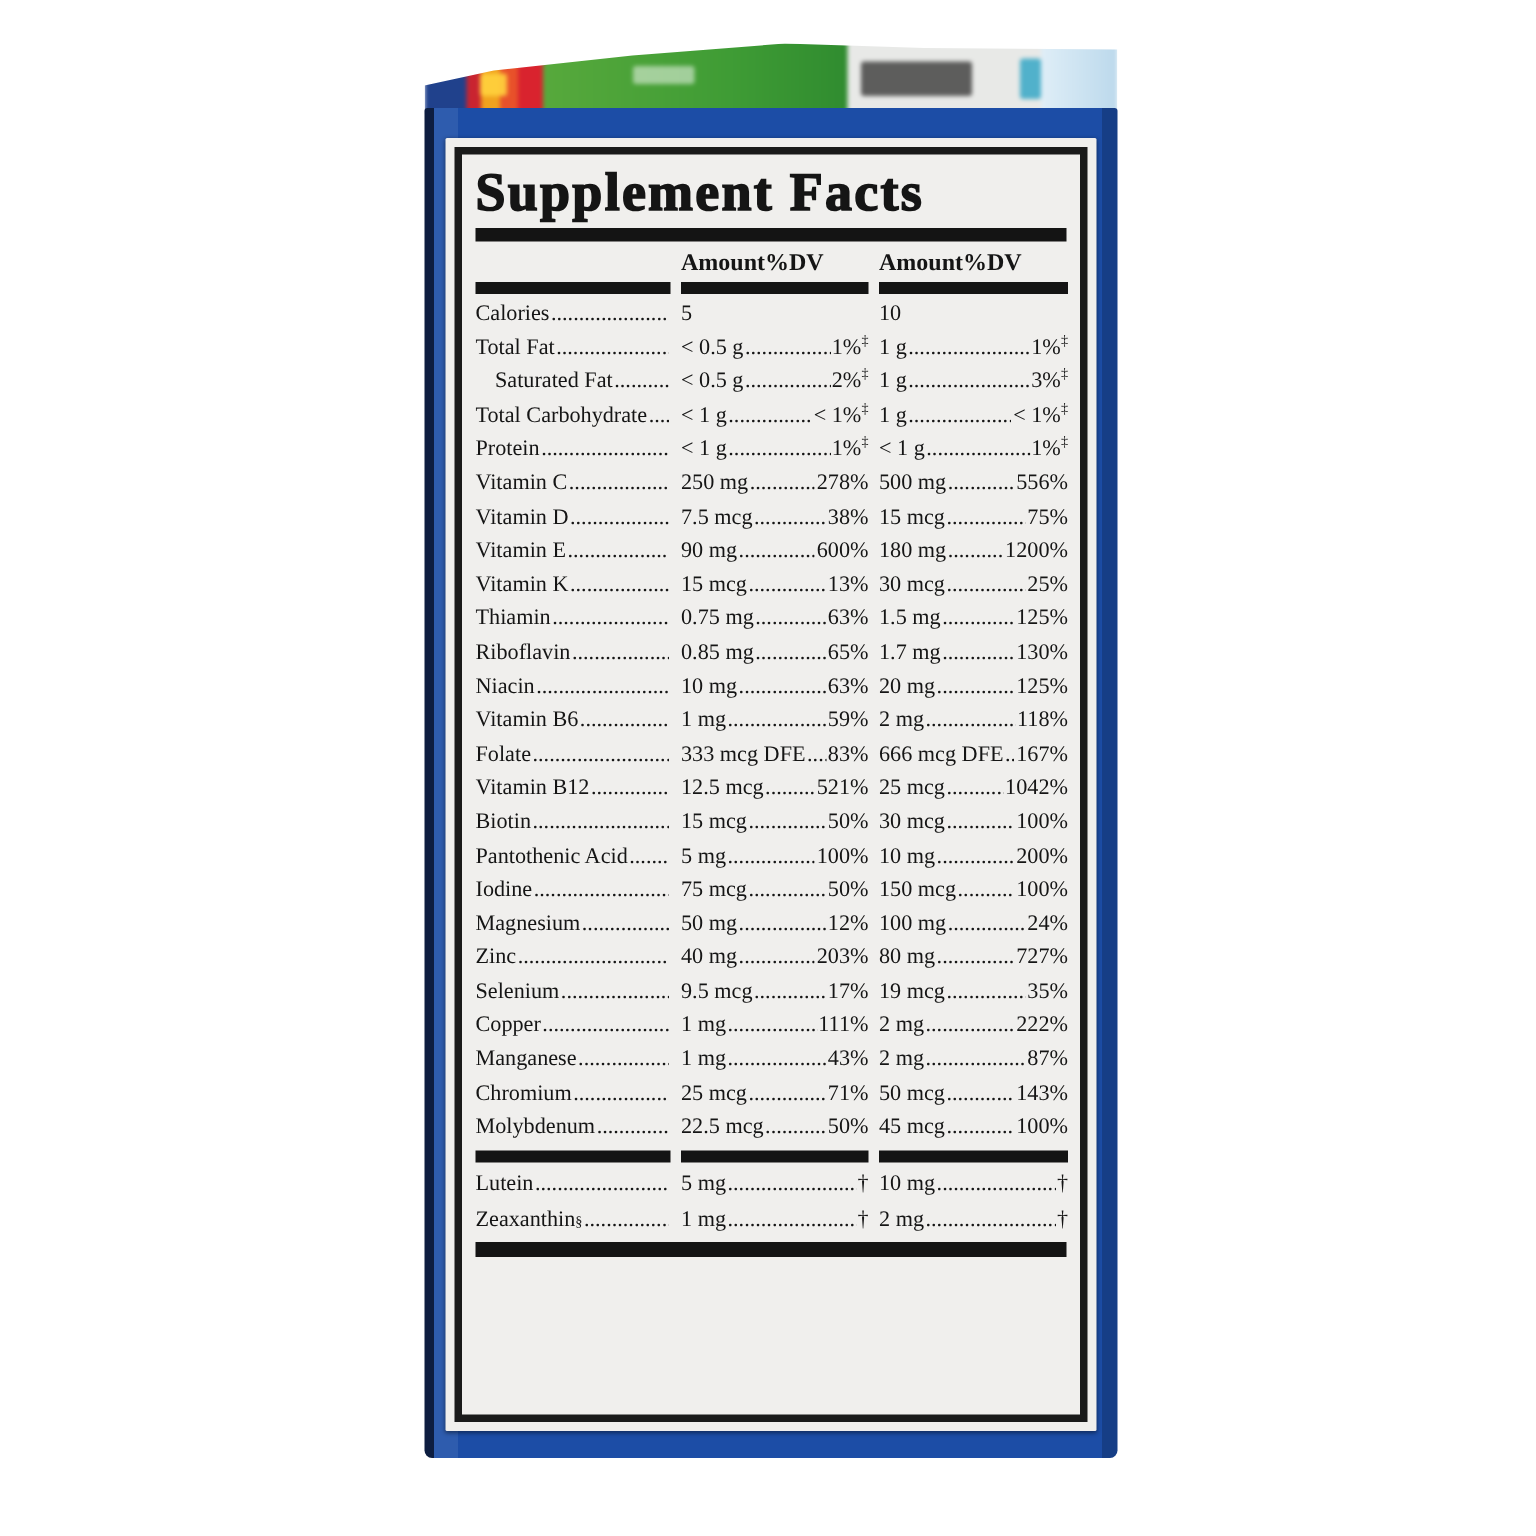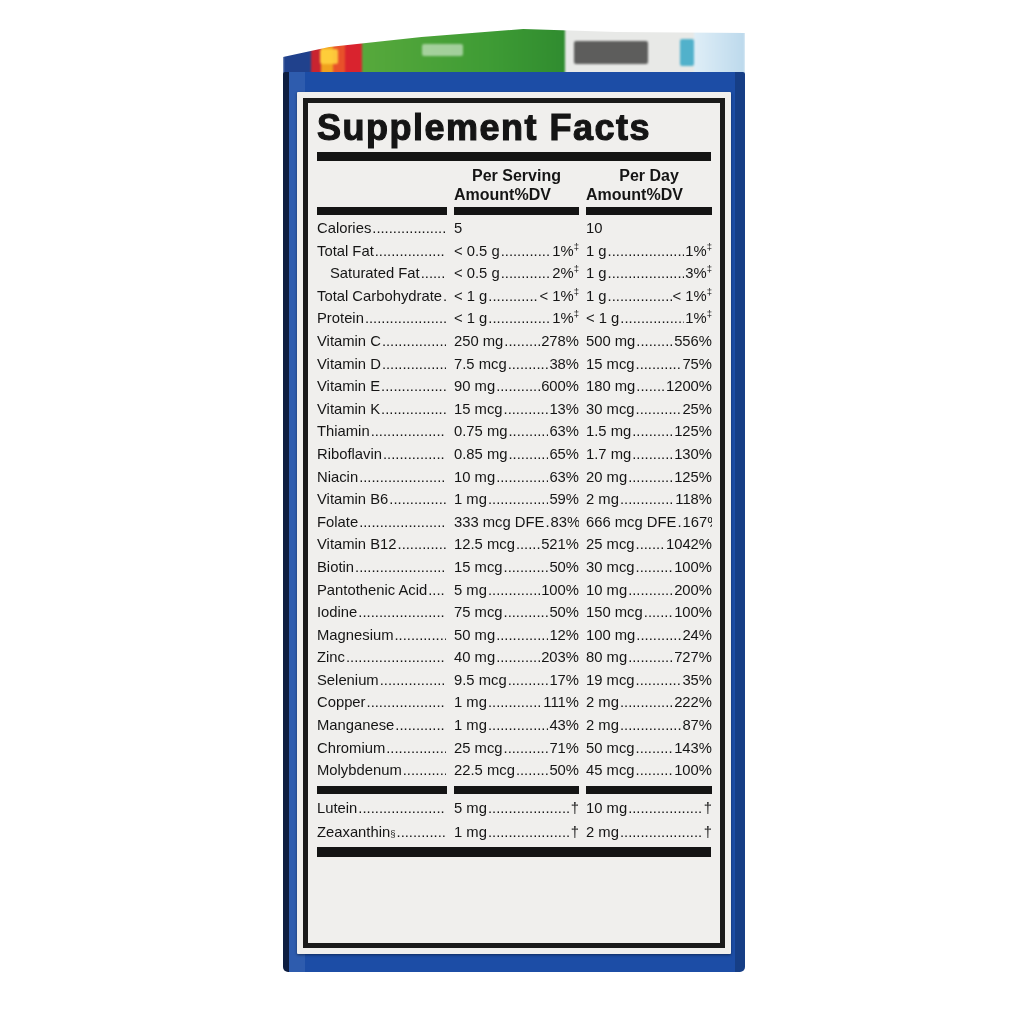--- a/index.html
+++ b/index.html
@@ -1,17 +1,17 @@
 <!DOCTYPE html>
 <html><head>
 <meta charset="utf-8">
 <style>
   html,body{margin:0;padding:0;background:#ffffff;}
   .scene{position:relative;width:884px;height:1024px;background:#ffffff;overflow:hidden;
-         font-family:Liberation Sans, sans-serif;color:#151515;}
+         font-family:Liberation Serif, serif;color:#151515;}
 
   
   .box-top{position:absolute;left:283px;top:26px;width:462px;height:50px;
            clip-path:polygon(0% 62%,10% 42%,30% 22%,52% 6%,72% 12%,100% 14%,100% 100%,0% 100%);
            overflow:hidden;}
   .box-top .art{position:absolute;inset:0;filter:blur(1.3px);}
   .seg{position:absolute;top:0;bottom:0;}
   .seg.navy{left:0;width:7%;background:#20418c;}
   .seg.fruit{left:6%;width:12%;background:linear-gradient(90deg,#c92430 0 18%,#f0a21e 18% 40%,#e8512a 40% 62%,#d9232e 62% 100%);}
   .seg.green{left:17%;width:45%;background:linear-gradient(90deg,#57a93c,#3f9c35 60%,#2f8b2f);}
@@ -81,25 +81,20 @@
   </div>
 
   <div class="box">
     <div class="label">
       <div class="frame">
 
         <h1 class="title">Supplement Facts</h1>
 
         <div class="bar-full"></div>
 
-        <div class="grid colhead1">
-          <div></div>
-          <div class="c">Per Serving</div>
-          <div class="c">Per Day</div>
-        </div>
         <div class="grid colhead2">
           <div></div>
           <div class="c">
             <span>Amount</span>
             <span>%DV</span>
           </div>
           <div class="c">
             <span>Amount</span>
             <span>%DV</span>
           </div>

